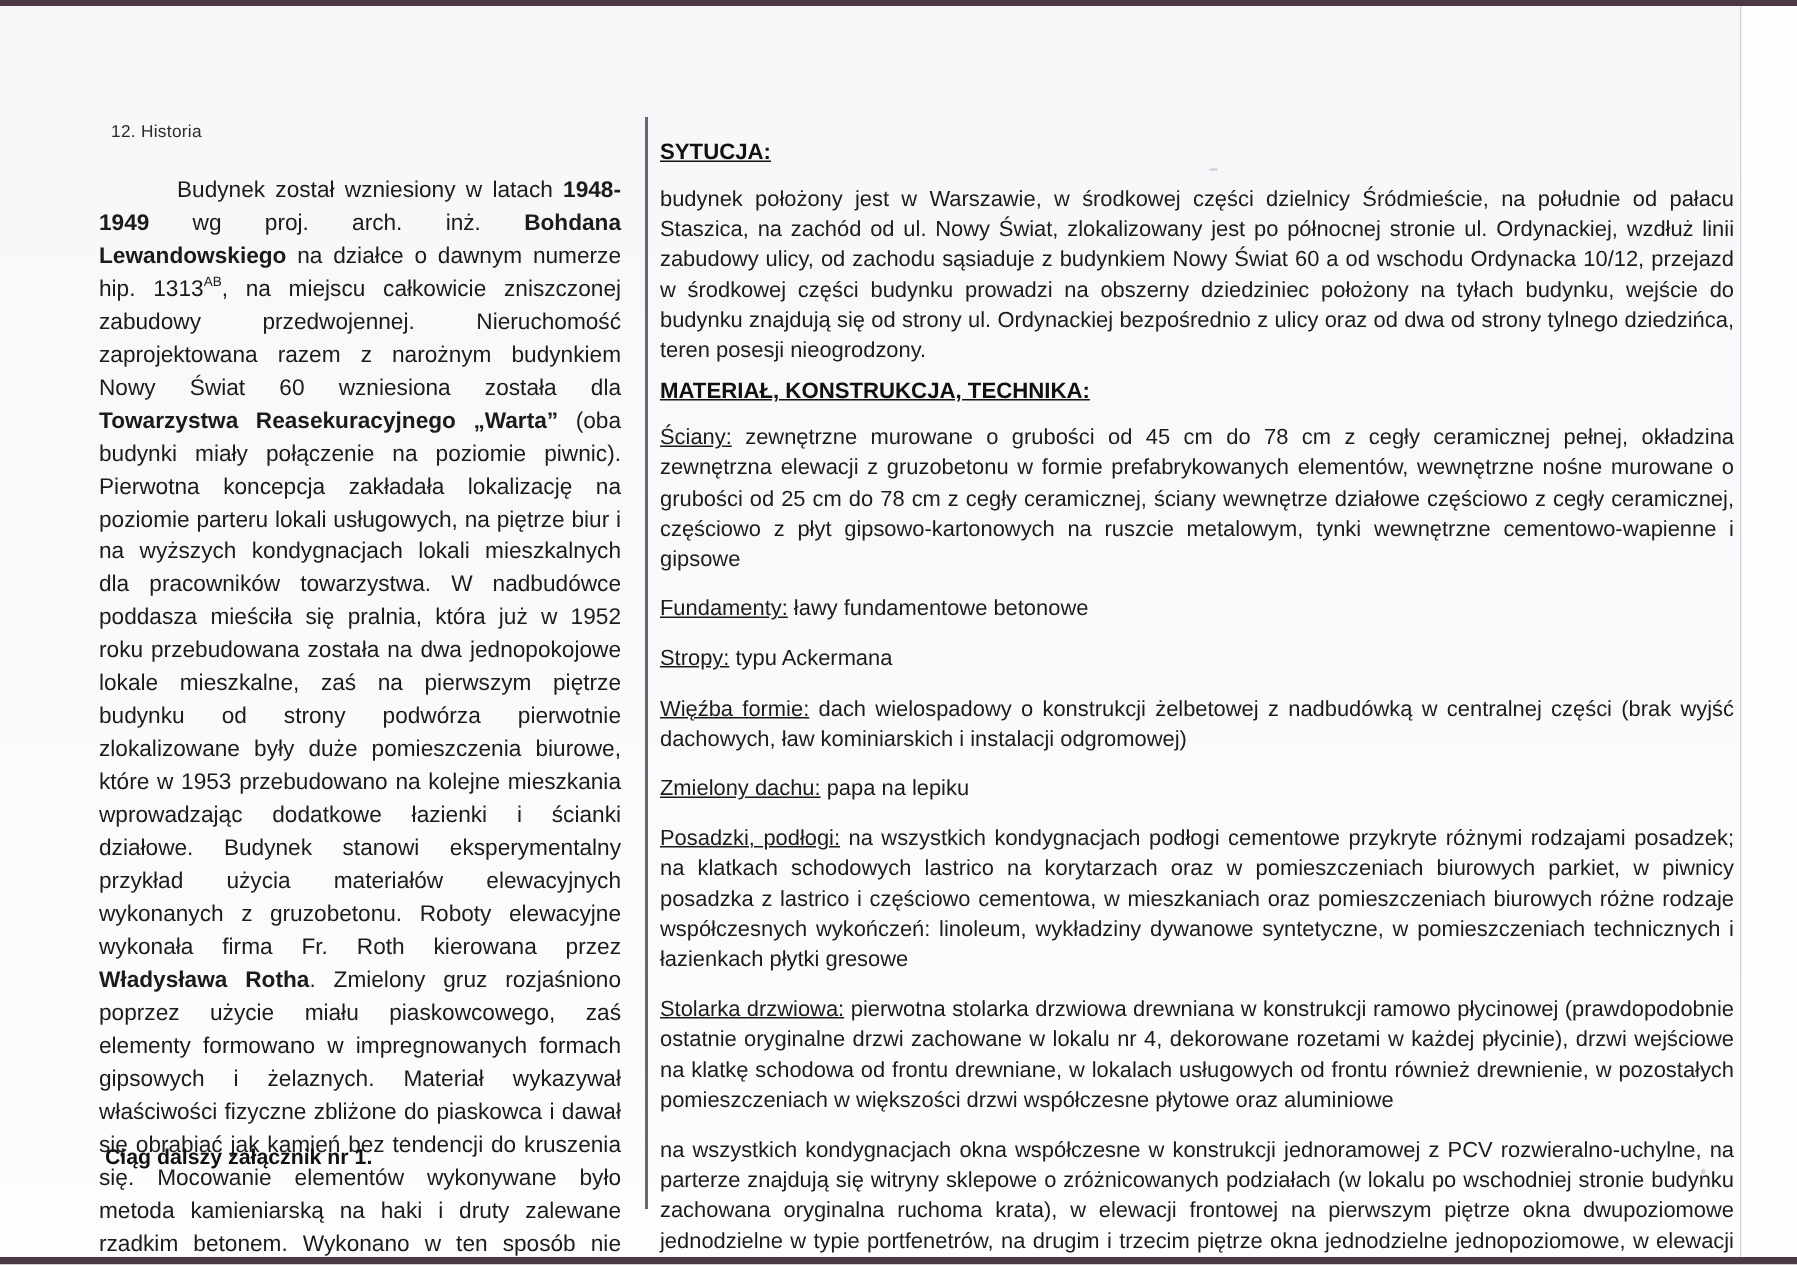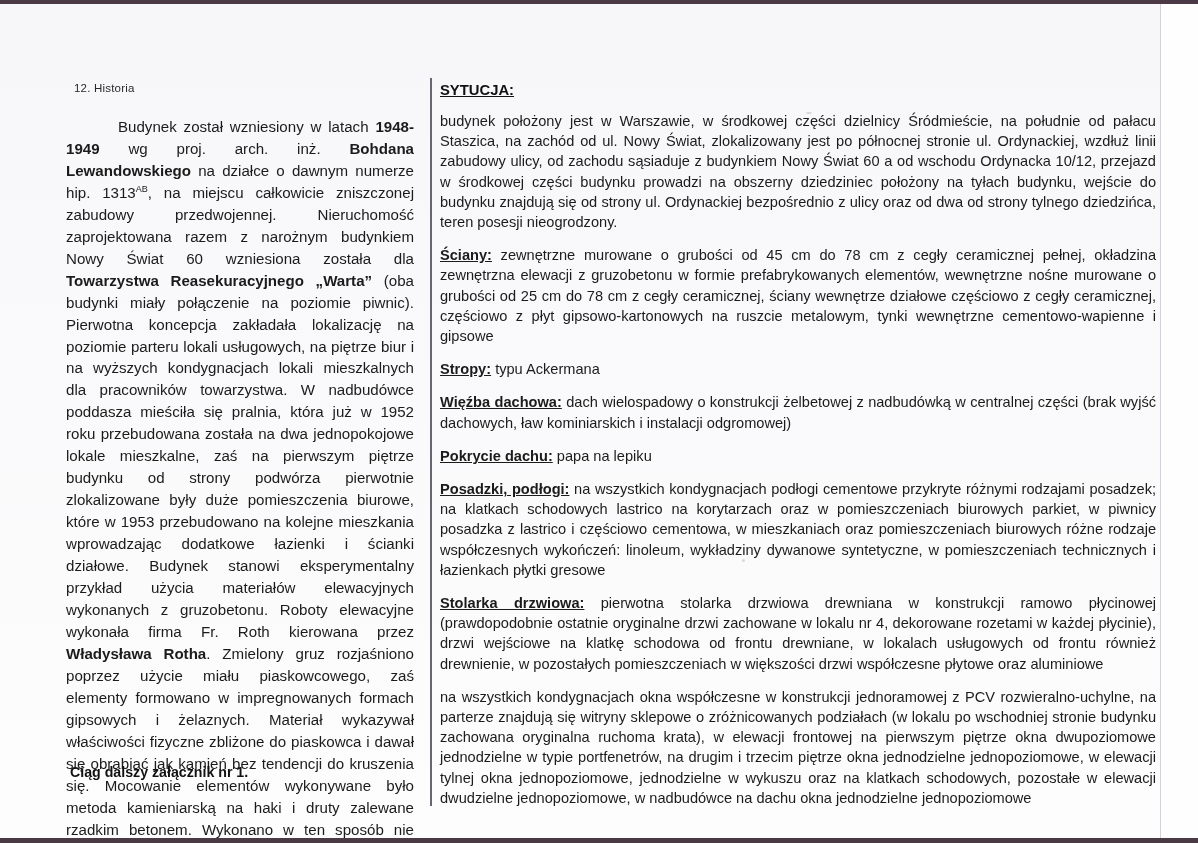--- a/index.html
+++ b/index.html
@@ -94,32 +94,32 @@
   #col-left .body-text { text-indent: 52px; }
 
   #col-right .body-text {
     font-size: 14.6px;
     line-height: 1.385;
     text-indent: 0;
     margin-top: 13px;
   }
 
   .b { font-weight: bold; }
-  .bu { font-weight: bold; text-decoration: underline; }
+  .bu { font-weight: normal; text-decoration: underline; }
   sup { font-size: 9px; vertical-align: super; line-height: 0; }
 
   .heading {
     font-size: 14.8px;
     font-weight: bold;
     text-decoration: underline;
     color: #111;
     margin: 9px 0 1px 0;
     font-family: "Liberation Sans", sans-serif;
   }
-  .heading.first { margin-top: 0; }
+  .heading.first { margin-top: 12px; }
 
   .para { margin: 0 0 0 0; }
   .para + .para { margin-top: 0px; }
 
   .footer-note {
     font-size: 14.4px;
     font-weight: bold;
     color: #111;
     margin-top: 0;
     font-family: "Liberation Sans", sans-serif;
@@ -156,26 +156,28 @@
     <div class="section-number">12.  Historia</div>
     <p class="body-text" id="left-paragraph"><span>Budynek został wzniesiony w latach </span><span class="b">1948-1949</span><span> wg proj. arch. inż. </span><span class="b">Bohdana Lewandowskiego</span><span> na działce o dawnym numerze hip. 1313</span><sup>AB</sup><span>, na miejscu całkowicie zniszczonej zabudowy przedwojennej. Nieruchomość zaprojektowana razem z narożnym budynkiem Nowy  Świat 60 wzniesiona została dla </span><span class="b">Towarzystwa Reasekuracyjnego  „Warta”</span><span> (oba budynki miały połączenie na poziomie piwnic). Pierwotna koncepcja zakładała lokalizację na poziomie parteru lokali usługowych, na piętrze biur i na wyższych kondygnacjach lokali mieszkalnych dla pracowników towarzystwa. W nadbudówce poddasza mieściła się pralnia, która już w 1952 roku przebudowana została na dwa jednopokojowe lokale mieszkalne, zaś na pierwszym piętrze budynku od strony podwórza pierwotnie zlokalizowane były duże pomieszczenia biurowe, które w 1953 przebudowano na kolejne mieszkania wprowadzając dodatkowe łazienki i ścianki działowe. Budynek stanowi eksperymentalny przykład użycia materiałów elewacyjnych wykonanych z gruzobetonu. Roboty elewacyjne wykonała firma Fr. Roth kierowana przez </span><span class="b">Władysława Rotha</span><span>. Zmielony gruz rozjaśniono poprzez użycie miału piaskowcowego, zaś elementy formowano w impregnowanych formach gipsowych i żelaznych. Materiał wykazywał właściwości fizyczne zbliżone do piaskowca i dawał się obrabiać jak kamień bez tendencji do kruszenia się. Mocowanie elementów wykonywane było metoda kamieniarską na haki i druty zalewane rzadkim betonem. Wykonano w ten sposób nie tylko cegiełki licujące, ale też odcinki gzymsów, okładziny kolumn, opaski wokół okien i drzwi.</span></p>
     <div class="footer-note">Ciąg dalszy załącznik nr 1.</div>
   </div>
 
   <div id="col-right" class="col">
 
     <div class="heading first">SYTUCJA:</div>
     <p class="body-text para" id="sec0-body"><span>budynek położony jest w Warszawie, w środkowej części dzielnicy Śródmieście, na południe od pałacu Staszica, na zachód od ul. Nowy Świat, zlokalizowany jest po północnej stronie ul. Ordynackiej, wzdłuż linii zabudowy ulicy, od zachodu sąsiaduje z budynkiem Nowy Świat 60 a od wschodu Ordynacka 10/12, przejazd w środkowej części budynku prowadzi na obszerny dziedziniec położony na tyłach budynku, wejście do budynku znajdują się od strony ul. Ordynackiej bezpośrednio z ulicy oraz od dwa od strony tylnego dziedzińca, teren posesji nieogrodzony.</span></p>
 
+    <div class="heading">MATERIAŁ, KONSTRUKCJA, TECHNIKA:</div>
     <p class="body-text para" id="sec1-body"><span class="bu">Ściany:</span><span> zewnętrzne murowane o grubości od 45 cm do 78 cm z cegły ceramicznej pełnej, okładzina zewnętrzna elewacji z gruzobetonu w formie prefabrykowanych elementów, wewnętrzne nośne murowane o grubości od 25 cm do 78 cm z cegły ceramicznej, ściany wewnętrze działowe częściowo z cegły ceramicznej, częściowo z płyt gipsowo-kartonowych na ruszcie metalowym, tynki wewnętrzne cementowo-wapienne i gipsowe</span></p>
 
     <div id="entries-host">
+        <p class="body-text para"><span class="bu">Fundamenty:</span><span> ławy fundamentowe betonowe</span></p>
         <p class="body-text para"><span class="bu">Stropy:</span><span> typu Ackermana</span></p>
-        <p class="body-text para"><span class="bu">Więźba dachowa:</span><span> dach wielospadowy o konstrukcji żelbetowej z nadbudówką w centralnej części (brak wyjść dachowych, ław kominiarskich i instalacji odgromowej)</span></p>
-        <p class="body-text para"><span class="bu">Pokrycie dachu:</span><span> papa na lepiku</span></p>
+        <p class="body-text para"><span class="bu">Więźba formie:</span><span> dach wielospadowy o konstrukcji żelbetowej z nadbudówką w centralnej części (brak wyjść dachowych, ław kominiarskich i instalacji odgromowej)</span></p>
+        <p class="body-text para"><span class="bu">Zmielony dachu:</span><span> papa na lepiku</span></p>
         <p class="body-text para"><span class="bu">Posadzki,  podłogi:</span><span> na wszystkich kondygnacjach podłogi cementowe przykryte różnymi rodzajami posadzek; na klatkach schodowych lastrico na korytarzach oraz w pomieszczeniach biurowych parkiet, w piwnicy posadzka z lastrico i częściowo cementowa, w mieszkaniach oraz pomieszczeniach biurowych różne rodzaje współczesnych wykończeń: linoleum, wykładziny dywanowe syntetyczne, w pomieszczeniach technicznych i łazienkach płytki gresowe</span></p>
         <p class="body-text para"><span class="bu">Stolarka  drzwiowa:</span><span> pierwotna stolarka drzwiowa drewniana w konstrukcji ramowo płycinowej (prawdopodobnie ostatnie oryginalne drzwi zachowane w lokalu nr 4, dekorowane rozetami w każdej płycinie), drzwi wejściowe na klatkę schodowa od frontu drewniane, w lokalach usługowych od frontu również drewnienie, w pozostałych pomieszczeniach w większości drzwi współczesne płytowe oraz aluminiowe</span></p>
       </div>
 
     <p class="body-text para">na wszystkich kondygnacjach okna współczesne w konstrukcji jednoramowej z PCV rozwieralno-uchylne, na parterze znajdują się witryny sklepowe o zróżnicowanych podziałach (w lokalu po wschodniej stronie budynku zachowana oryginalna ruchoma krata), w elewacji frontowej na pierwszym piętrze okna dwupoziomowe jednodzielne w typie portfenetrów, na drugim i trzecim piętrze okna jednodzielne jednopoziomowe, w elewacji tylnej okna jednopoziomowe, jednodzielne w wykuszu oraz na klatkach schodowych, pozostałe w elewacji dwudzielne jednopoziomowe, w nadbudówce na dachu okna jednodzielne jednopoziomowe</p>
 
   </div>
 
 </div>
 

